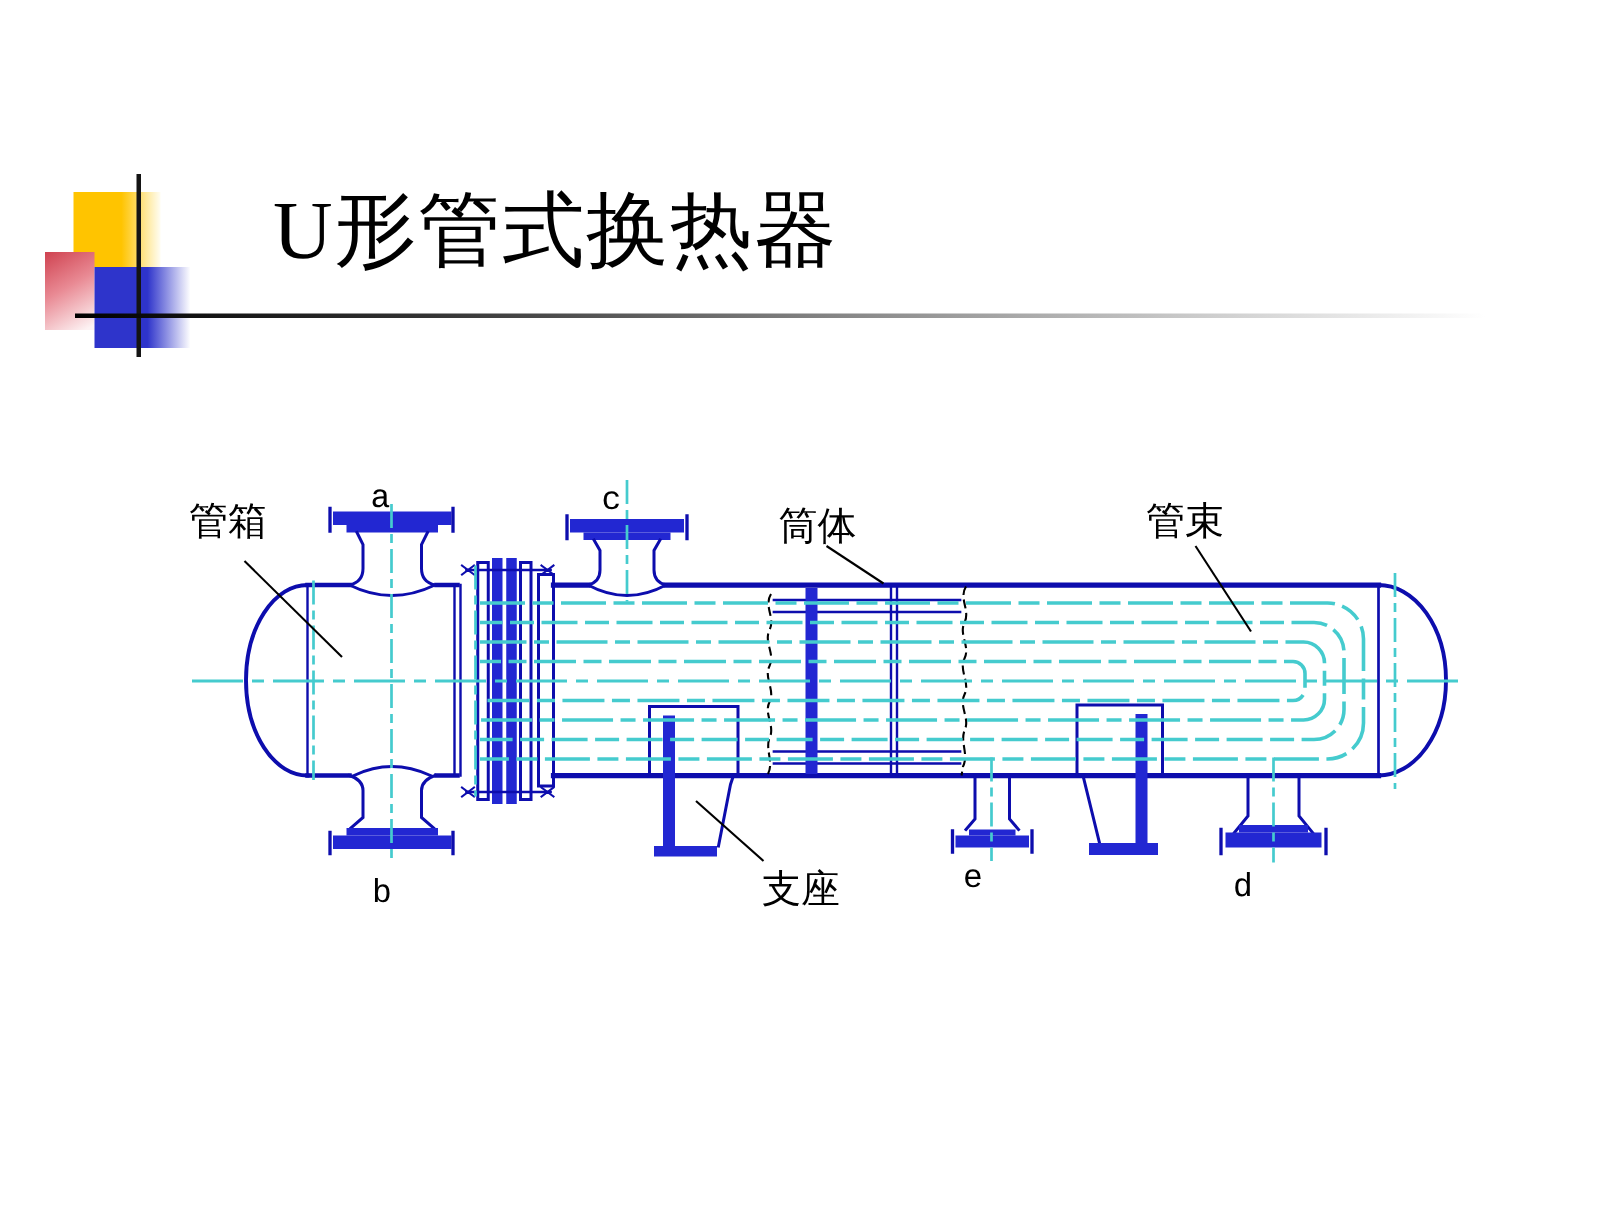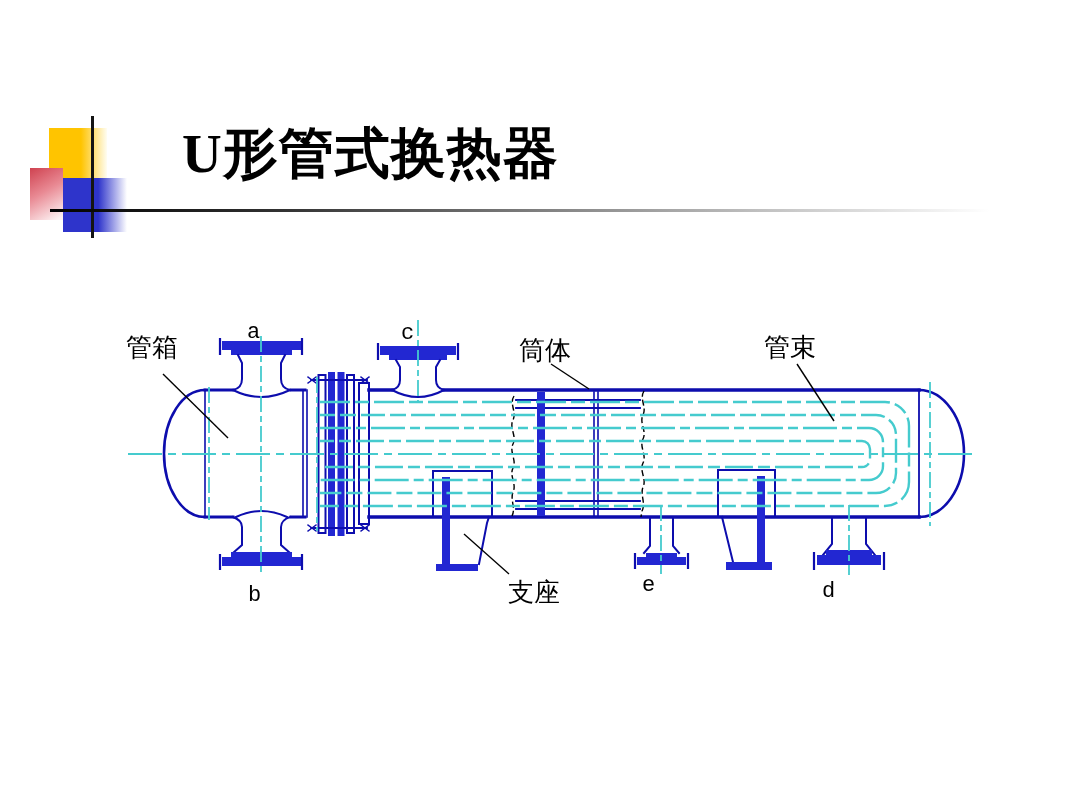--- a/index.html
+++ b/index.html
@@ -14,21 +14,21 @@
   .sq-red{left:30px; top:168px; width:33px; height:52px;
     background:linear-gradient(150deg,#cf4250 0%,#e98a94 45%,#fdf2f3 95%);}
   .sq-blue{left:63px; top:178px; width:64px; height:54px;
     background:linear-gradient(to right,#2e34cb 0%,#2e34cb 55%,#ffffff 100%);}
   .vline{left:91px; top:116px; width:3px; height:122px; background:#141414;}
   .hline{left:50px; top:209px; width:940px; height:3px;
     background:linear-gradient(to right,#000000 0%,#333333 25%,#888888 55%,#cccccc 80%,#ffffff 100%);}
   .title{
     position:absolute; left:182px; top:122px; margin:0;
     font-family:"Liberation Serif","DejaVu Serif",serif;
-    font-size:55px; line-height:1.15; font-weight:bold; color:#000;
+    font-size:55px; line-height:1.15; font-weight:normal; color:#000;
     letter-spacing:1px; white-space:nowrap;
   }
   svg.diagram{position:absolute; left:0; top:0;}
   svg text{font-family:"Liberation Sans","DejaVu Sans",sans-serif;}
   svg text.cn{font-size:26px; fill:#000;}
   svg text.lt{font-family:"Liberation Mono","DejaVu Sans Mono",monospace; font-size:22px; fill:#000;}
 </style>
 </head>
 <body>
 

